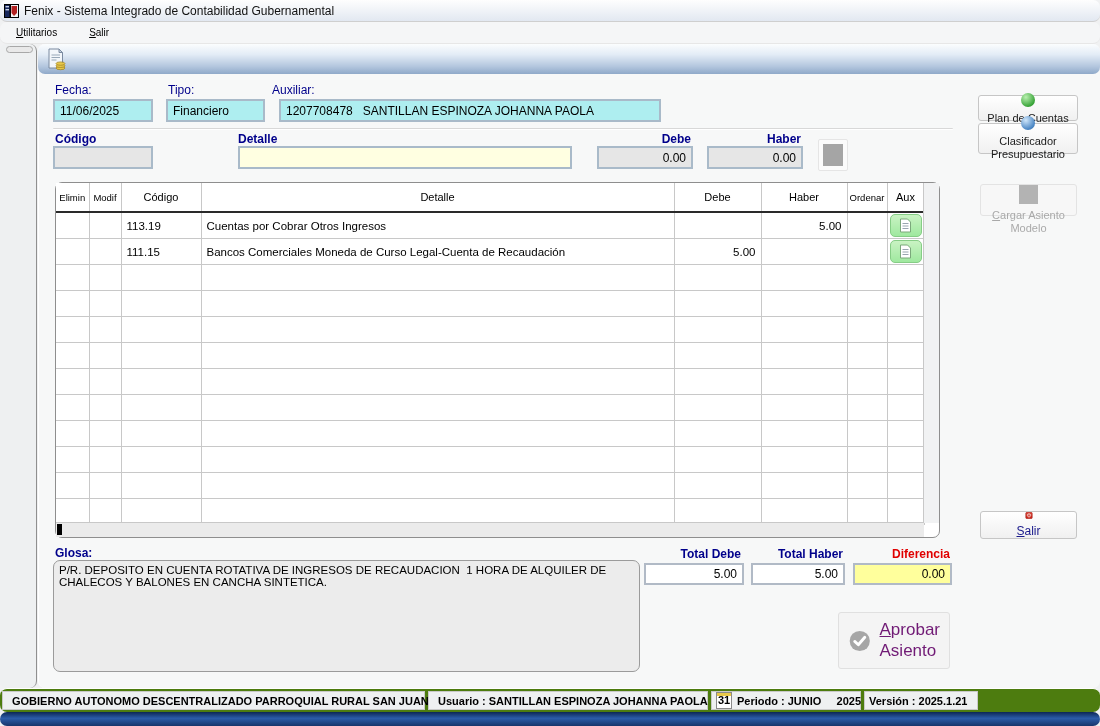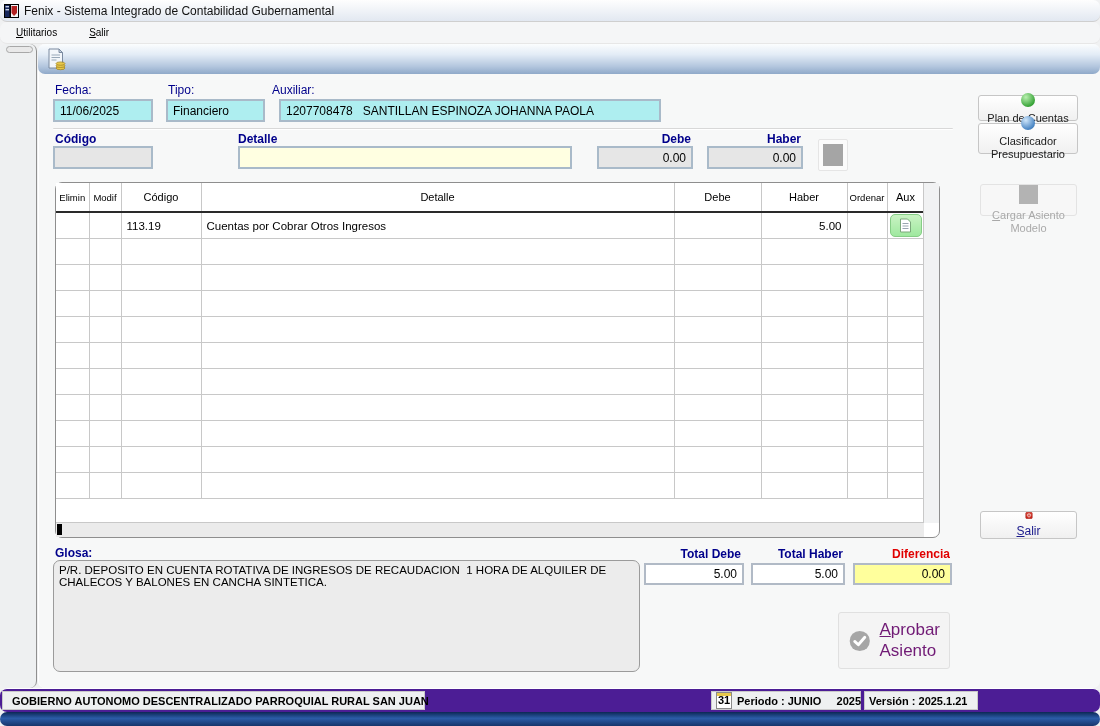--- a/index.html
+++ b/index.html
@@ -80,21 +80,21 @@
   .glosa{left:53px;top:560px;width:587px;height:112px;background:#ececec;border:1px solid #9b9b9b;
     font-family:"Liberation Sans",sans-serif;font-size:11.5px;color:#000;padding:3px 16px 3px 5px;resize:none;outline:none;}
   .tot{position:absolute;height:22px;border:2px solid #b1bac6;background:#fff;font-size:12px;
     text-align:right;padding:0 5px;box-sizing:border-box;font-family:"Liberation Sans",sans-serif;}
   .tot.diff{background:#FFFF9C;}
   .approve{left:838px;top:612px;width:112px;height:57px;background:#f4f4f4;border:1px solid #e0e0e0;
     border-radius:3px;display:flex;align-items:center;gap:8px;padding:0 9px;}
   .approve .txt{font-size:17px;color:#701a75;line-height:1.2;}
 
   
-  .statusbar{left:0;top:688px;width:1100px;height:24px;background:#4c1d95;border-top:1px solid #fff;}
+  .statusbar{left:0;top:688px;width:1100px;height:24px;background:#4d7c0f;border-top:1px solid #fff;}
   .sec{position:absolute;top:2px;height:19px;border:1px solid #c9c9c9;background:#eef0f1;
     display:flex;align-items:center;gap:5px;padding:0 4px;box-sizing:border-box;}
   .sec span{font-size:11px;font-weight:bold;color:#000;white-space:pre;}
   .cal{width:14px;height:15px;background:#fff;border:1px solid #8a8a8a;position:relative;flex:0 0 auto;
     font-size:9px;font-weight:bold;color:#1a3fae;text-align:center;line-height:15px;}
   .cal::before{content:"";position:absolute;left:0;top:0;width:100%;height:3px;background:#e8c84a;}
   .taskbar{left:0;top:712px;width:1100px;height:14px;
     background:linear-gradient(#0c2754,#2b5ca8 45%,#17356b);}
   u{text-decoration:underline;}
 </style>
@@ -190,20 +190,35 @@
           <td class="c"><span class="aux-btn">
               <svg width="13" height="15" viewBox="0 0 13 15">
                 <path d="M1.5 1 H8.5 L11.5 4 V14 H1.5 Z" fill="#ffffff" stroke="#7ba87b"></path>
                 <path d="M3.5 5.5 H9.5 M3.5 8 H9.5 M3.5 10.5 H9.5" stroke="#9aa5b0" stroke-width="1"></path>
               </svg>
             </span></td>
         </tr>
         <tr>
           <td class="c"></td>
           <td class="c"></td>
+          <td class="">111.15</td>
+          <td class="">Bancos Comerciales Moneda de Curso Legal-Cuenta de Recaudación</td>
+          <td class="r">5.00</td>
+          <td class="r"></td>
+          <td class="c"></td>
+          <td class="c"><span class="aux-btn">
+              <svg width="13" height="15" viewBox="0 0 13 15">
+                <path d="M1.5 1 H8.5 L11.5 4 V14 H1.5 Z" fill="#ffffff" stroke="#7ba87b"></path>
+                <path d="M3.5 5.5 H9.5 M3.5 8 H9.5 M3.5 10.5 H9.5" stroke="#9aa5b0" stroke-width="1"></path>
+              </svg>
+            </span></td>
+        </tr>
+        <tr>
+          <td class="c"></td>
+          <td class="c"></td>
           <td class=""></td>
           <td class=""></td>
           <td class="r"></td>
           <td class="r"></td>
           <td class="c"></td>
           <td class="c"></td>
         </tr>
         <tr>
           <td class="c"></td>
           <td class="c"></td>
@@ -353,20 +368,27 @@
 
 <div class="abs statusbar">
   <div class="sec" style="left:2px;width:423px;">
     <svg width="18" height="14" viewBox="0 0 18 14">
       <path d="M1 2 Q5 0 9 2 L9 12 Q5 10 1 12 Z" fill="#1a3a8c" stroke="#0c1f52"></path>
       <path d="M17 2 Q13 0 9 2 L9 12 Q13 10 17 12 Z" fill="#2a4ea8" stroke="#0c1f52"></path>
       <path d="M2 12.6 Q5.5 10.9 9 12.6 Q12.5 10.9 16 12.6" fill="none" stroke="#e8eefc" stroke-width="1.2"></path>
     </svg>
     <span>GOBIERNO AUTONOMO DESCENTRALIZADO PARROQUIAL RURAL SAN JUAN</span>
   </div>
+  <div class="sec" style="left:428px;width:280px;">
+    <svg width="13" height="15" viewBox="0 0 14 16">
+      <circle cx="7" cy="4" r="3" fill="#233a66" stroke="#0e1e3d"></circle>
+      <path d="M1.5 15 Q1.5 9 7 9 Q12.5 9 12.5 15 Z" fill="#2c4470" stroke="#0e1e3d"></path>
+    </svg>
+    <span>Usuario : SANTILLAN ESPINOZA JOHANNA PAOLA</span>
+  </div>
   <div class="sec" style="left:711px;width:150px;">
     <span class="cal" style="font-weight:bold;">31</span>
     <span>Periodo : JUNIO     2025</span>
   </div>
   <div class="sec" style="left:864px;width:114px;">
     <span>Versión : 2025.1.21</span>
   </div>
 </div>
 
 <div class="abs taskbar"></div>

